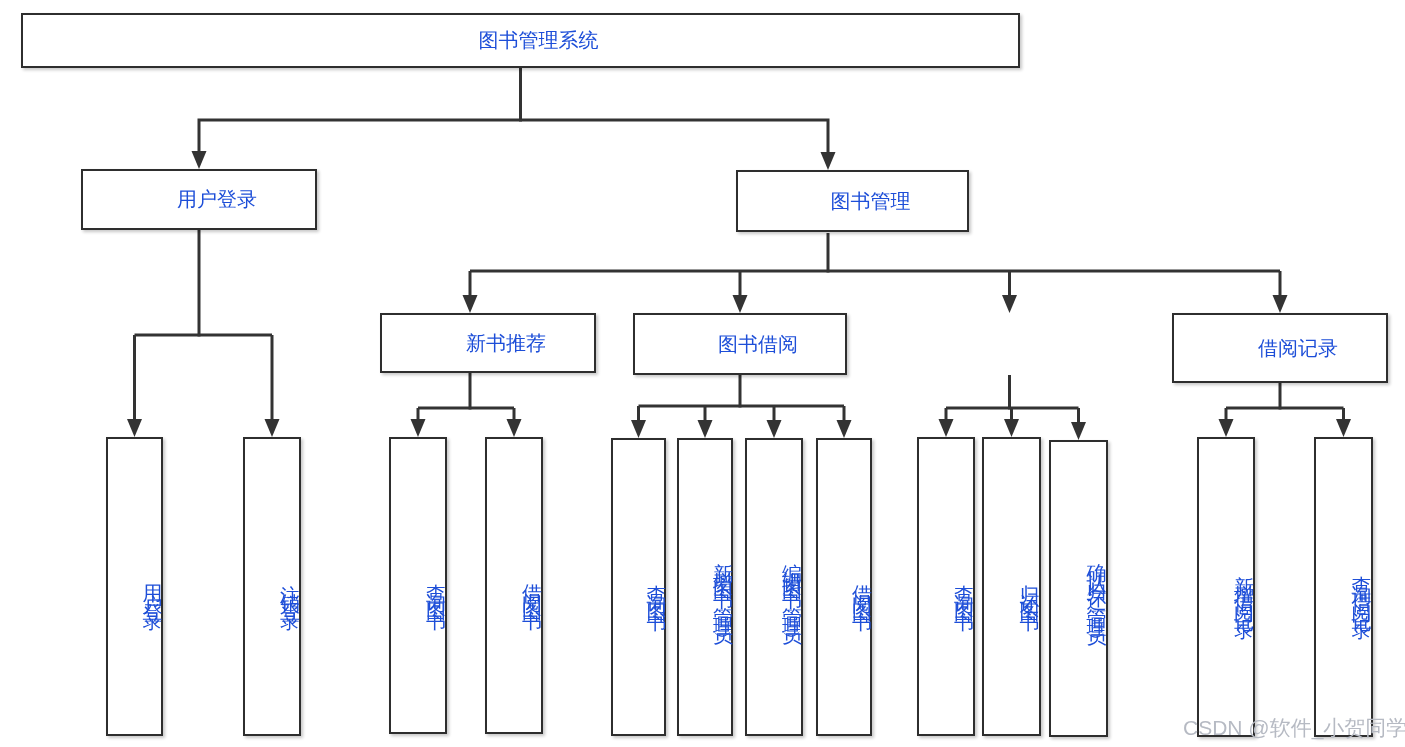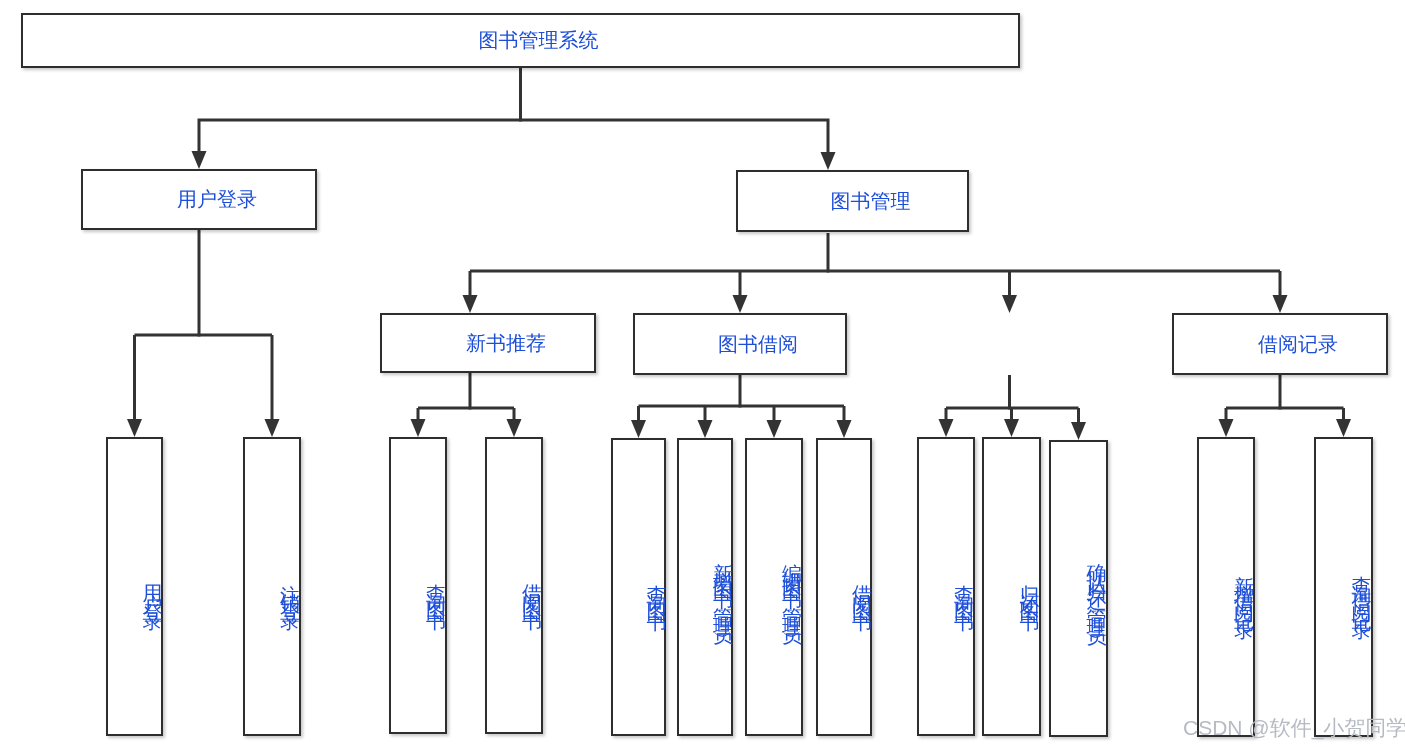--- a/index.html
+++ b/index.html
@@ -46,21 +46,21 @@
     line-height: 1.15;
     white-space: nowrap;
   }
   
   #n-root            { left: 21px;   top: 13px;  width: 999px; height: 55px; }
   #n-user-login      { left: 81px;   top: 169px; width: 236px; height: 61px; }
   #n-book-mgmt       { left: 736px;  top: 170px; width: 233px; height: 62px; }
   #n-new-book-rec    { left: 380px;  top: 313px; width: 216px; height: 60px; }
   #n-book-borrow     { left: 633px;  top: 313px; width: 214px; height: 62px; }
   #n-current-borrow  { left: 902px;  top: 313px; width: 215px; height: 62px; }
-  #n-borrow-records  { left: 1172px; top: 313px; width: 216px; height: 62px; }
+  #n-borrow-records  { left: 1172px; top: 313px; width: 216px; height: 70px; }
   #n-leaf-login      { left: 106px;  top: 437px; width: 57px;  height: 299px; }
   #n-leaf-logout     { left: 243px;  top: 437px; width: 58px;  height: 299px; }
   #n-leaf-nbr-query  { left: 389px;  top: 437px; width: 58px;  height: 297px; }
   #n-leaf-nbr-borrow { left: 485px;  top: 437px; width: 58px;  height: 297px; }
   #n-leaf-bb-query   { left: 611px;  top: 438px; width: 55px;  height: 298px; }
   #n-leaf-bb-add     { left: 677px;  top: 438px; width: 56px;  height: 298px; }
   #n-leaf-bb-edit    { left: 745px;  top: 438px; width: 58px;  height: 298px; }
   #n-leaf-bb-borrow  { left: 816px;  top: 438px; width: 56px;  height: 298px; }
   #n-leaf-cb-query   { left: 917px;  top: 437px; width: 58px;  height: 299px; }
   #n-leaf-cb-return  { left: 982px;  top: 437px; width: 59px;  height: 299px; }

